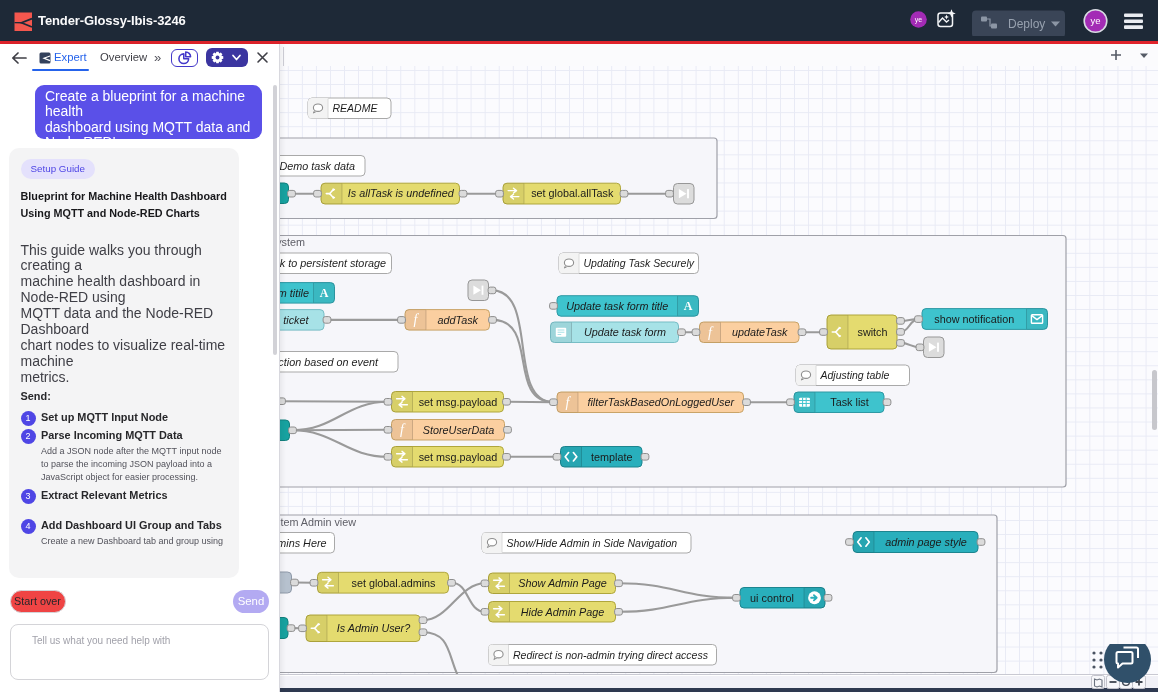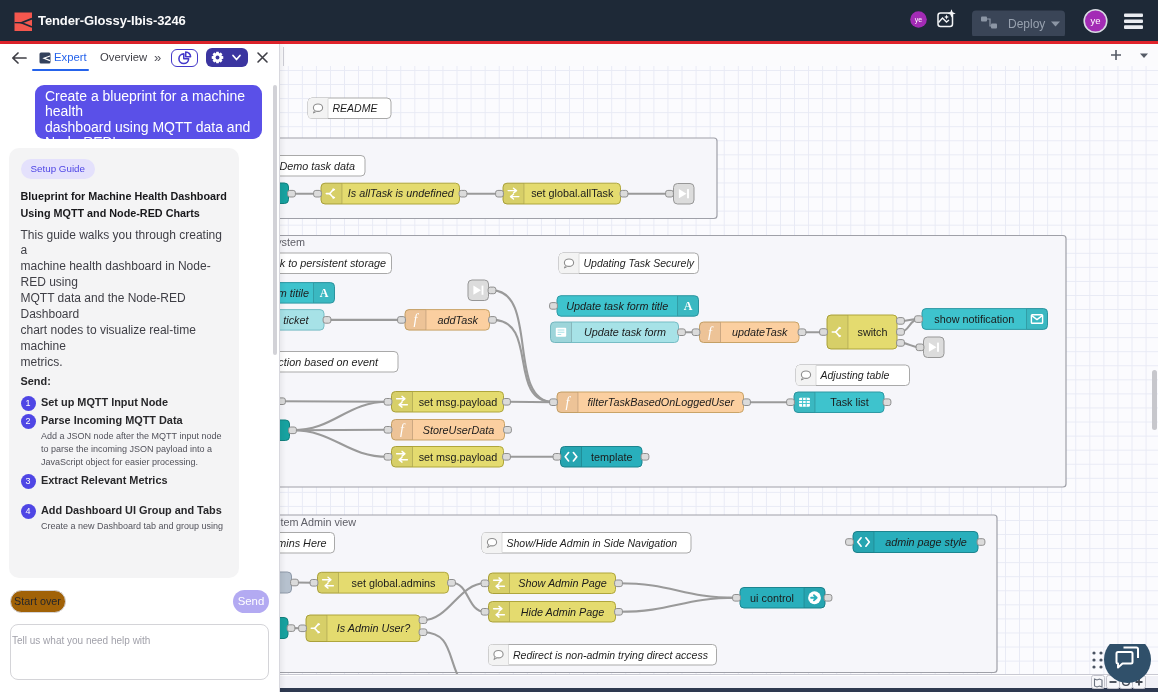--- a/index.html
+++ b/index.html
@@ -379,21 +379,21 @@
 </svg>
 <svg class="abs" style="left:256px;top:51px" width="13" height="13" viewBox="0 0 13 13">
   <path d="M2,2 L11,11 M11,2 L2,11" stroke="#3F3F46" stroke-width="1.6" stroke-linecap="round"></path>
 </svg>
 
 <div class="abs" style="left:0;top:80px;width:280px;height:498px;overflow:hidden;">
   <div class="abs" style="left:35px;top:4.5px;width:226.5px;height:54px;background:#5A50E8;border-radius:9px;color:#fff;font-size:14px;line-height:15.4px;padding:4.5px 10px;">Create a blueprint for a machine health<br>dashboard using MQTT data and Node-RED's<br>chart nodes.</div>
   <div class="abs" style="left:8.5px;top:68px;width:230px;height:430px;background:#F4F4F5;border-radius:10px;padding:11px 10px 11px 12px;color:#3F3F46;">
     <span style="display:block;width:max-content;background:#E4E1FC;color:#4F46E5;font-size:9.8px;line-height:19.5px;padding:0 10px;border-radius:10px;">Setup Guide</span>
     <div style="margin-top:9px;font-size:10.8px;line-height:17px;font-weight:bold;color:#18181B;">Blueprint for Machine Health Dashboard<br>Using MQTT and Node-RED Charts</div>
-    <div style="margin-top:6px;font-size:12px;line-height:15.9px;">This guide walks you through creating a<br>machine health dashboard in Node-RED using<br>MQTT data and the Node-RED Dashboard<br>chart nodes to visualize real-time machine<br>metrics.</div>
+    <div style="margin-top:21px;font-size:14px;line-height:15.9px;">This guide walks you through creating a<br>machine health dashboard in Node-RED using<br>MQTT data and the Node-RED Dashboard<br>chart nodes to visualize real-time machine<br>metrics.</div>
     <div style="margin-top:4.5px;font-size:10.9px;font-weight:bold;color:#27272A;">Send:</div>
     <div style="margin-top:9.3px;">
       <div style="position:relative;padding-left:20.5px;margin-bottom:5px;">
         <span style="position:absolute;left:0;top:-0.5px;width:15px;height:15px;border-radius:50%;background:#4F46E5;color:#fff;font-size:9px;line-height:15px;text-align:center;">1</span>
         <div style="font-size:10.9px;font-weight:bold;color:#27272A;margin-bottom:2.5px;line-height:13px;">Set up MQTT Input Node</div>
       </div>
       <div style="position:relative;padding-left:20.5px;margin-bottom:5px;">
         <span style="position:absolute;left:0;top:-0.5px;width:15px;height:15px;border-radius:50%;background:#4F46E5;color:#fff;font-size:9px;line-height:15px;text-align:center;">2</span>
         <div style="font-size:10.9px;font-weight:bold;color:#27272A;margin-bottom:2.5px;line-height:13px;">Parse Incoming MQTT Data</div>
         <div style="font-size:9px;line-height:13.1px;color:#52525B;">Add a JSON node after the MQTT input node<br>to parse the incoming JSON payload into a<br>JavaScript object for easier processing.</div>
@@ -405,15 +405,15 @@
       <div style="position:relative;padding-left:20.5px;">
         <span style="position:absolute;left:0;top:-0.5px;width:15px;height:15px;border-radius:50%;background:#4F46E5;color:#fff;font-size:9px;line-height:15px;text-align:center;">4</span>
         <div style="font-size:10.9px;font-weight:bold;color:#27272A;margin-bottom:2.5px;line-height:13px;">Add Dashboard UI Group and Tabs</div>
         <div style="font-size:9px;line-height:13.1px;color:#52525B;">Create a new Dashboard tab and group using</div>
       </div>
     </div>
   </div>
 </div>
 <div class="abs" style="left:272.5px;top:85px;width:4.5px;height:270px;background:#D2D2D7;border-radius:3px;"></div>
 
-<div class="abs" style="left:9.5px;top:590px;width:56px;height:23px;border:1px solid #D4D4D8;border-radius:12px;font-size:10.8px;color:#27272A;text-align:center;line-height:21.5px;background:#a16207;">Start over</div>
+<div class="abs" style="left:9.5px;top:590px;width:56px;height:23px;border:1px solid #D4D4D8;border-radius:12px;font-size:10.8px;color:#27272A;text-align:center;line-height:21.5px;background:#ef4444;">Start over</div>
 <div class="abs" style="left:233px;top:590px;width:36px;height:23px;background:#B3AAF2;border-radius:12px;font-size:11.4px;color:#fff;text-align:center;line-height:23px;">Send</div>
-<div class="abs" style="left:10px;top:624px;width:259px;height:56px;border:1px solid #D4D4D8;border-radius:8px;background:#fff;font-size:10px;color:#A1A1AA;padding:10px 1px;">Tell us what you need help with</div>
+<div class="abs" style="left:10px;top:624px;width:259px;height:56px;border:1px solid #D4D4D8;border-radius:8px;background:#fff;font-size:10px;color:#A1A1AA;padding:10px 21px;">Tell us what you need help with</div>
 
 </body></html>

